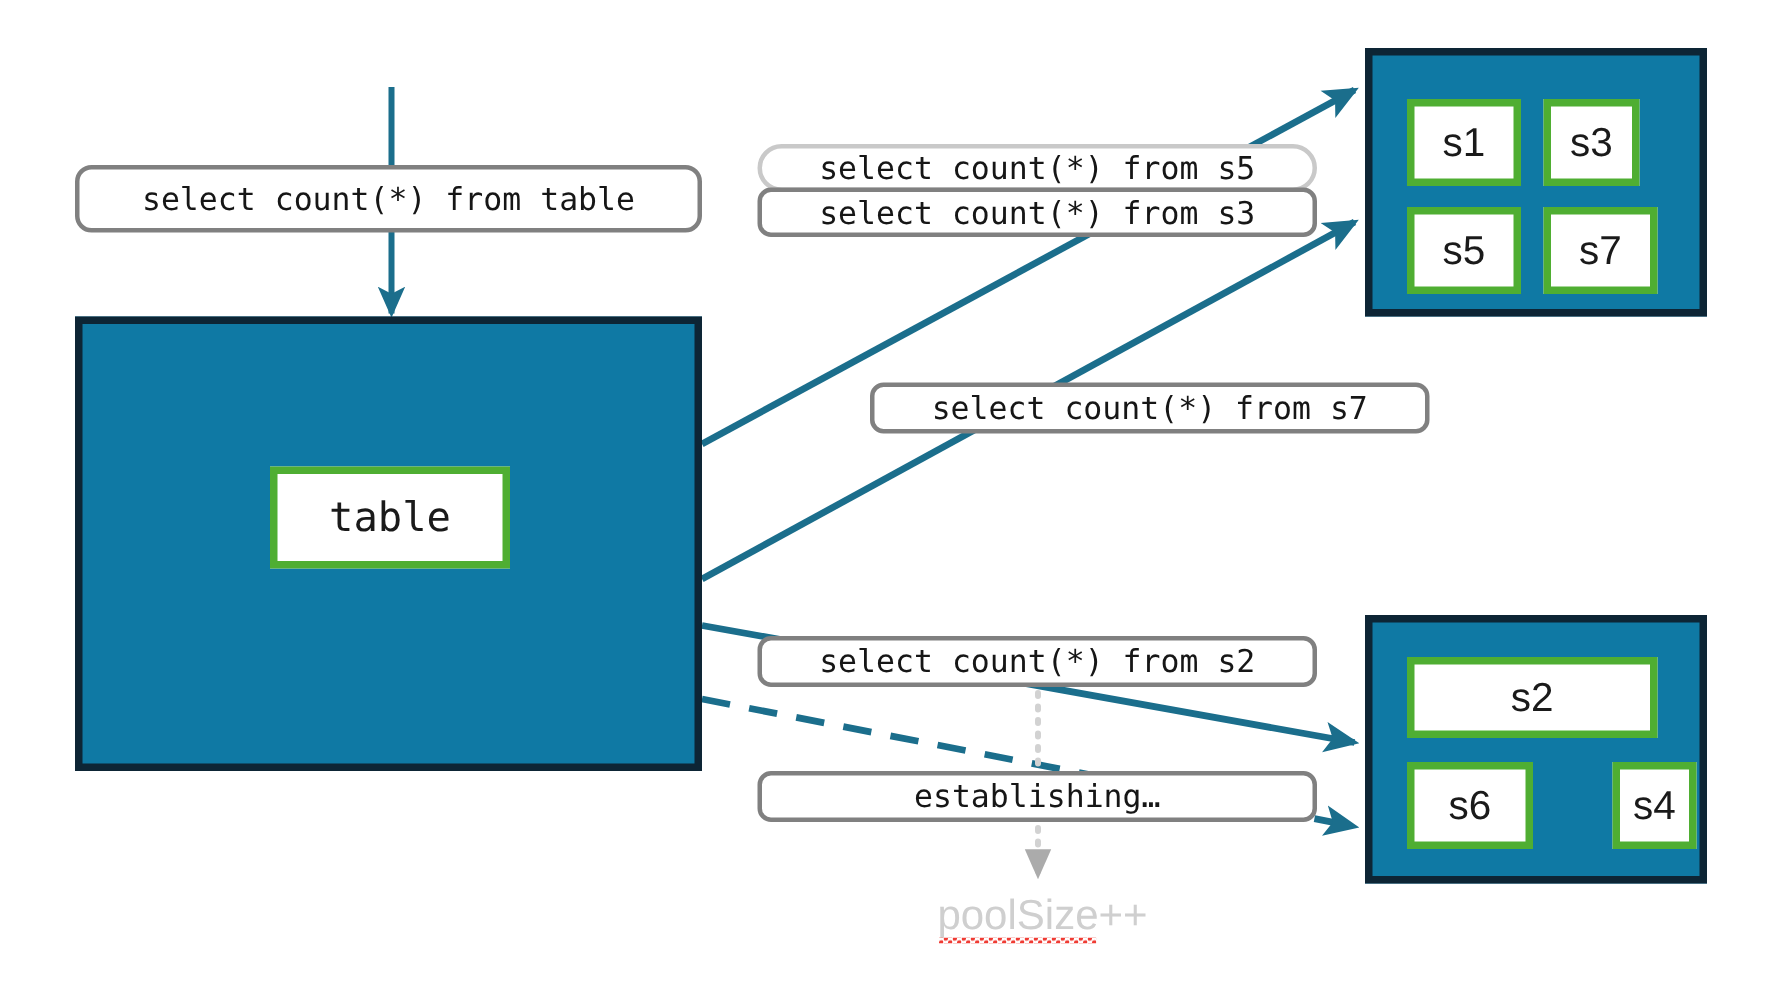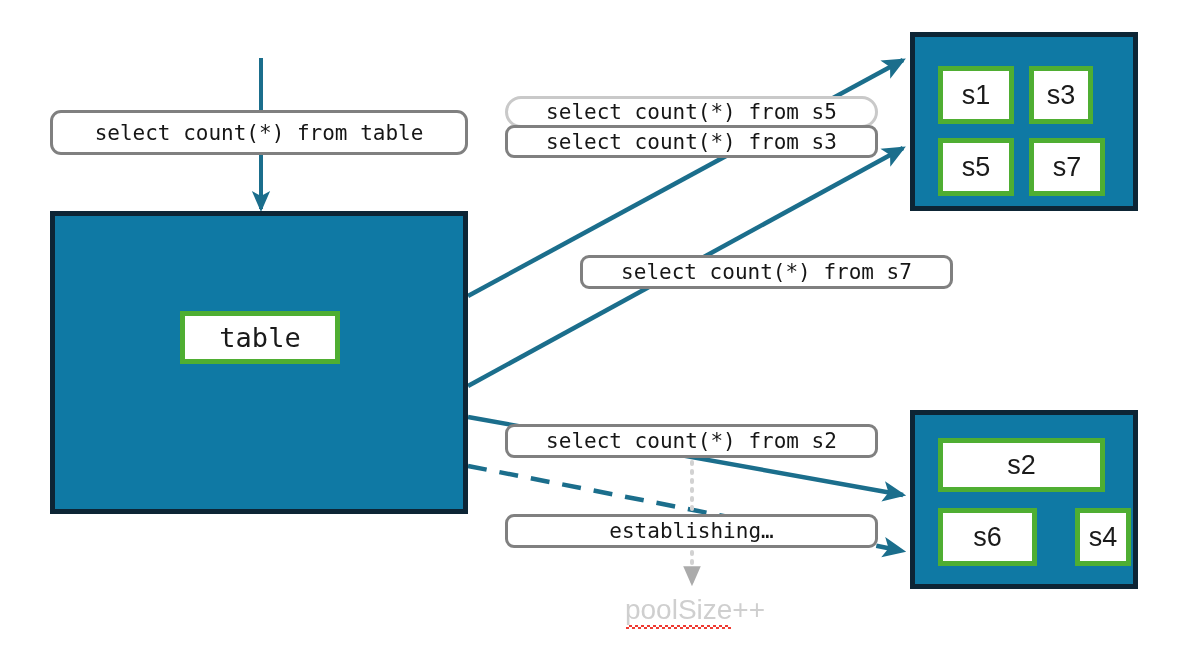--- a/index.html
+++ b/index.html
@@ -50,29 +50,29 @@
   }
   .node.mono {
     font-family: "DejaVu Sans Mono", monospace;
     font-size: 27px;
   }
   .node.sans {
     font-family: "Liberation Sans", sans-serif;
     font-size: 27px;
   }
 
-  #node-table { left: 180px; top: 311px; width: 160px; height: 53px; }
+  #node-table { left: 180px; top: 311px; width: 160px; height: 68px; }
 
   #node-s1 { left: 938px; top: 66px;  width: 76px; height: 58px; }
   #node-s3 { left: 1029px; top: 66px; width: 64px; height: 58px; }
   #node-s5 { left: 938px; top: 138px; width: 76px; height: 58px; }
   #node-s7 { left: 1029px; top: 138px;width: 76px; height: 58px; }
 
   #node-s2 { left: 938px; top: 438px; width: 167px; height: 54px; }
-  #node-s6 { left: 938px; top: 508px; width: 99px; height: 58px; }
+  #node-s6 { left: 938px; top: 508px; width: 84px; height: 58px; }
   #node-s4 { left: 1029px; top: 508px;width: 56px; height: 58px; margin-left: 46px; }
 
   
   .pill {
     position: absolute;
     background: #ffffff;
     border: 3px solid #808080;
     border-radius: 9px;
     box-sizing: border-box;
     display: flex;

